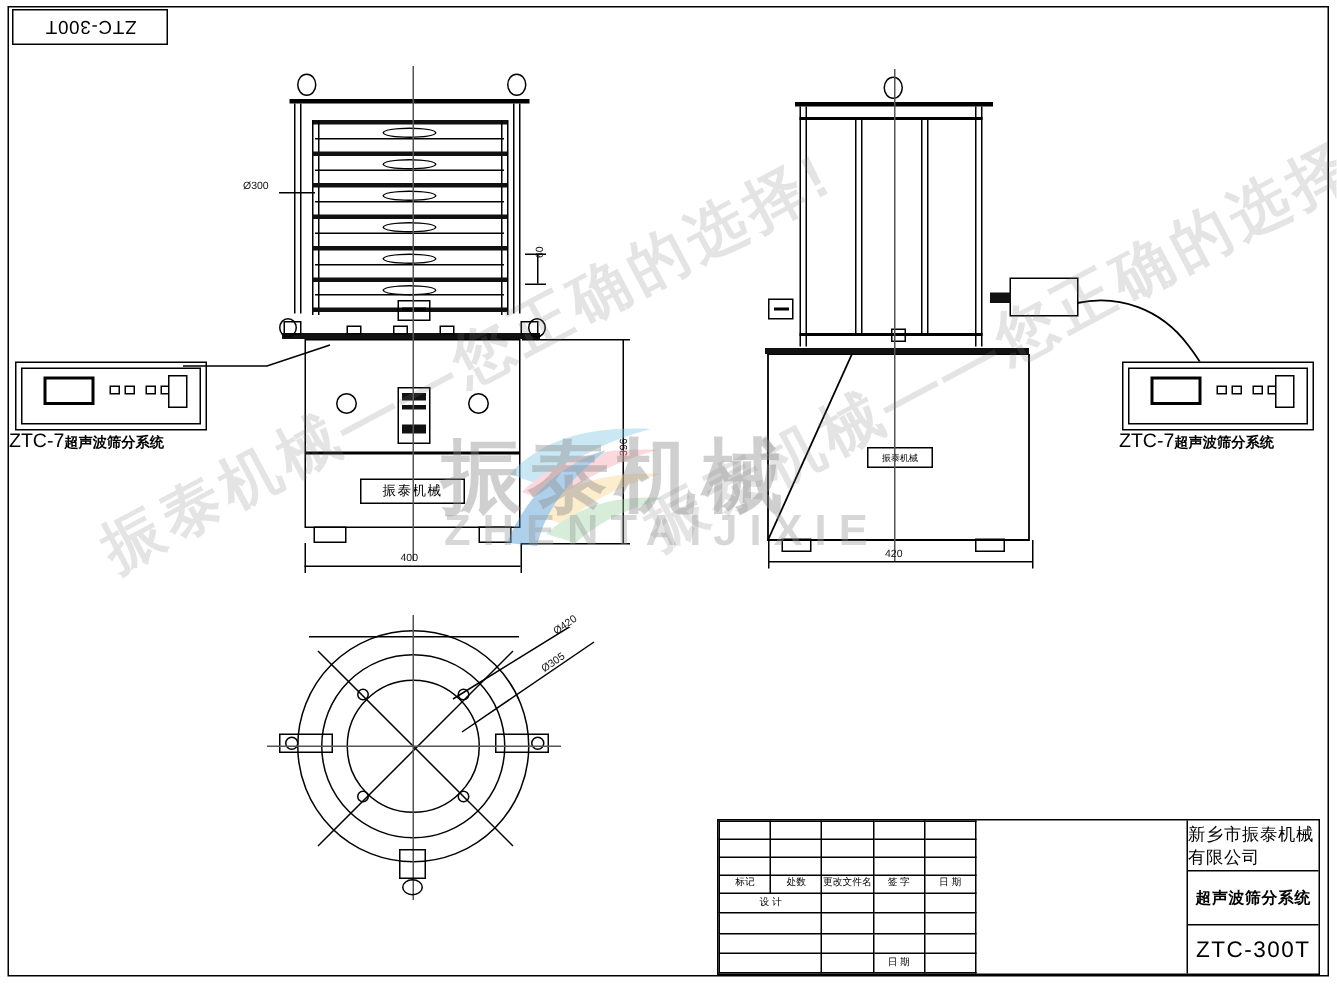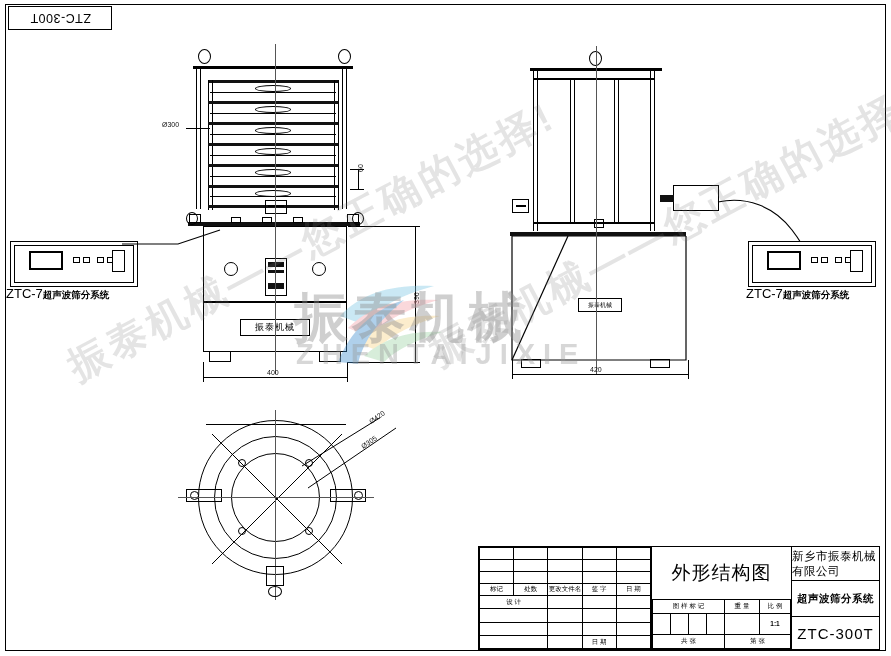--- a/index.html
+++ b/index.html
@@ -381,48 +381,20 @@
         <tr style="height:12px;">
           <td colspan="2"></td>
           <td></td>
           <td>日 期</td>
           <td></td>
         </tr>
       </tbody>
         </table>
     </div>
 
-    <div class="tb-mid">
-      <div class="tb-mid-top">
-        <span>外形结构图</span>
-      </div>
-      <div class="tb-mid-bot">
-        <table>
-          <tbody>
-              <tr style="height:13px;">
-            <td colspan="4">图 样 标 记</td>
-            <td style="width:34px;">重 量</td>
-            <td style="width:30px;">比 例</td>
-          </tr>
-          <tr style="height:20px;">
-            <td></td>
-            <td></td>
-            <td></td>
-            <td></td>
-            <td></td>
-            <td class="scale-val">1:1</td>
-          </tr>
-          <tr style="height:13px;">
-            <td colspan="4">共        张</td>
-            <td colspan="2">第        张</td>
-          </tr>
-        </tbody>
-          </table>
-      </div>
-    </div>
 
     <div class="tb-right">
       <div class="tb-r1">新乡市振泰机械有限公司</div>
       <div class="tb-r2">超声波筛分系统</div>
       <div class="tb-r3">ZTC-300T</div>
     </div>
   </div>
 
 </div>
 

